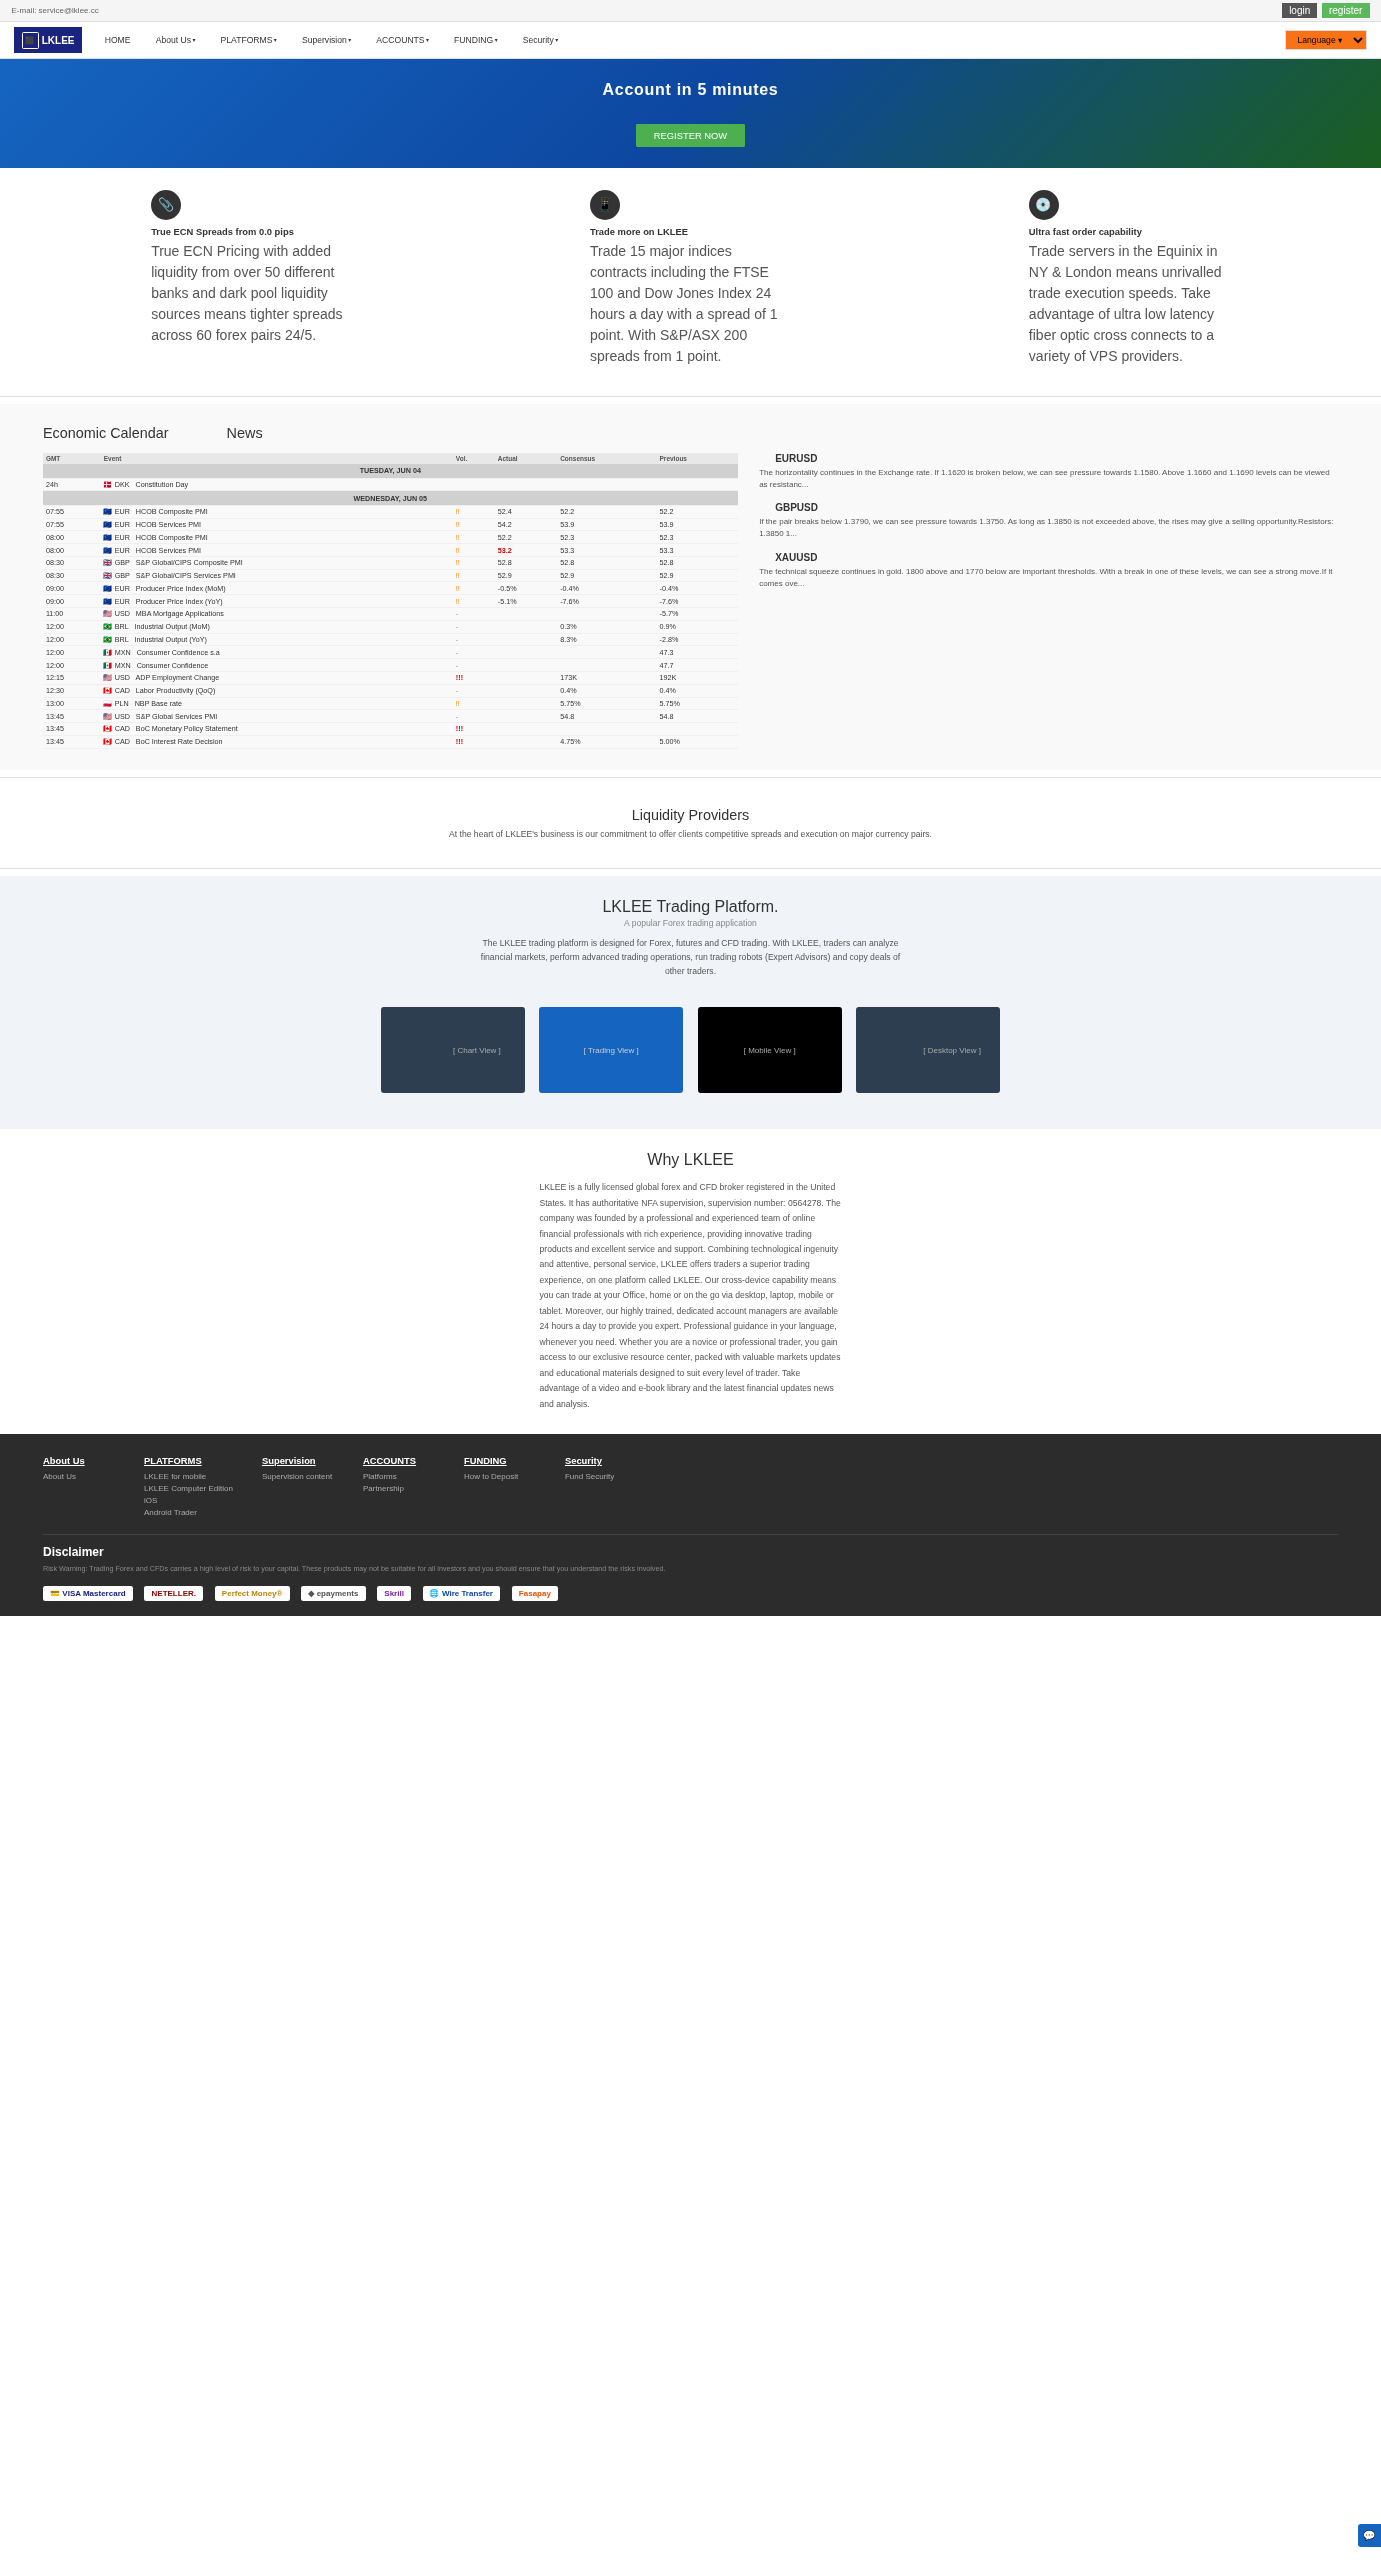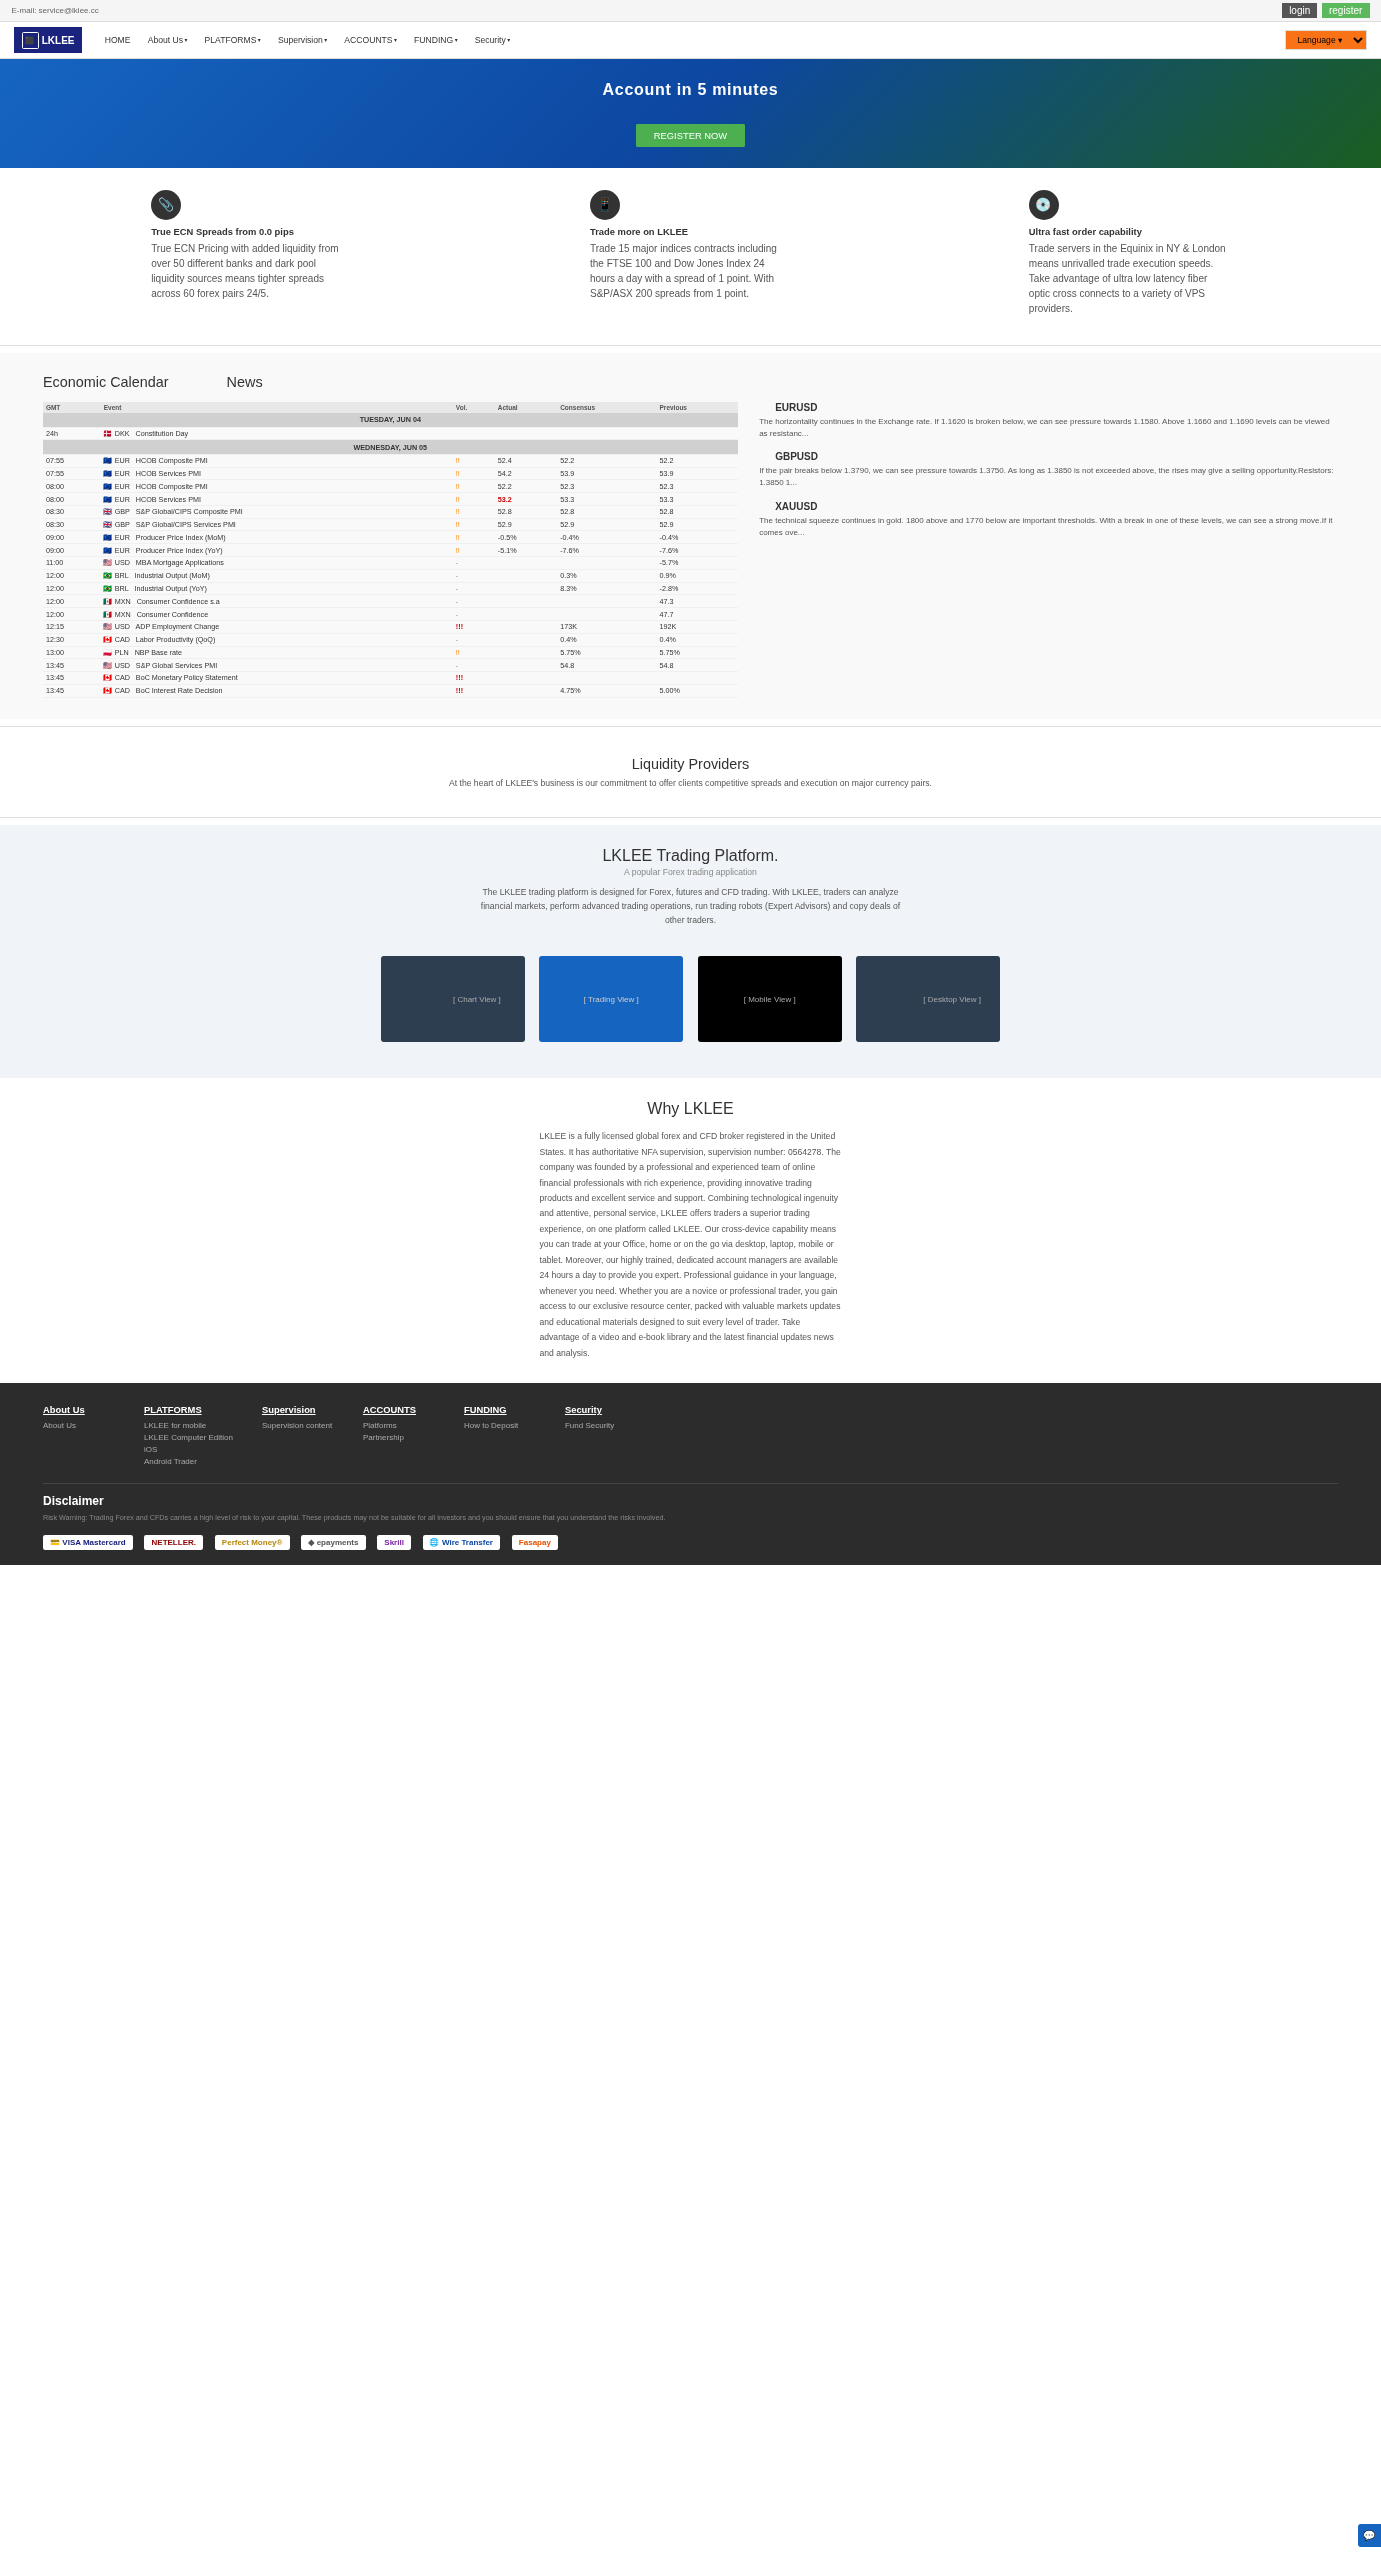--- a/index.html
+++ b/index.html
@@ -46,21 +46,21 @@
       align-items: center;
       gap: 2.9px;
     }
     .logo-icon {
       width: 17.3px; height: 17.3px;
       border: 1.4px solid #fff;
       border-radius: 1.4px;
       display: flex; align-items: center; justify-content: center;
       font-size: 7.2px;
     }
-    .nav-items { display: flex; align-items: center; gap: 0; }
+    .nav-items { display: flex; align-items: center; gap: 8px; }
     .nav-item {
       padding: 0 8.6px;
       height: 37px;
       display: flex; align-items: center;
       font-size: 8.6px;
       cursor: pointer;
       color: #333;
       border-bottom: 1.4px solid transparent;
       text-decoration: none;
     }
@@ -108,21 +108,21 @@
     .feature-icon {
       width: 30px; height: 30px;
       background: #333;
       border-radius: 50%;
       display: flex; align-items: center; justify-content: center;
       color: #fff;
       font-size: 13px;
       margin-bottom: 5.8px;
     }
     .feature-title { font-weight: bold; font-size: 9.4px; margin-bottom: 4.3px; }
-    .feature-desc { font-size: 10px; color: #555; line-height: 1.5; }
+    .feature-desc { font-size: 14px; color: #555; line-height: 1.5; }
 
     
     .section-divider { border: none; border-top: 0.7px solid #e0e0e0; margin: 7.2px 0; }
 
     
     .eco-news-section {
       background: #f9f9f9;
       padding: 21.6px 43px;
     }
     .eco-news-header {

